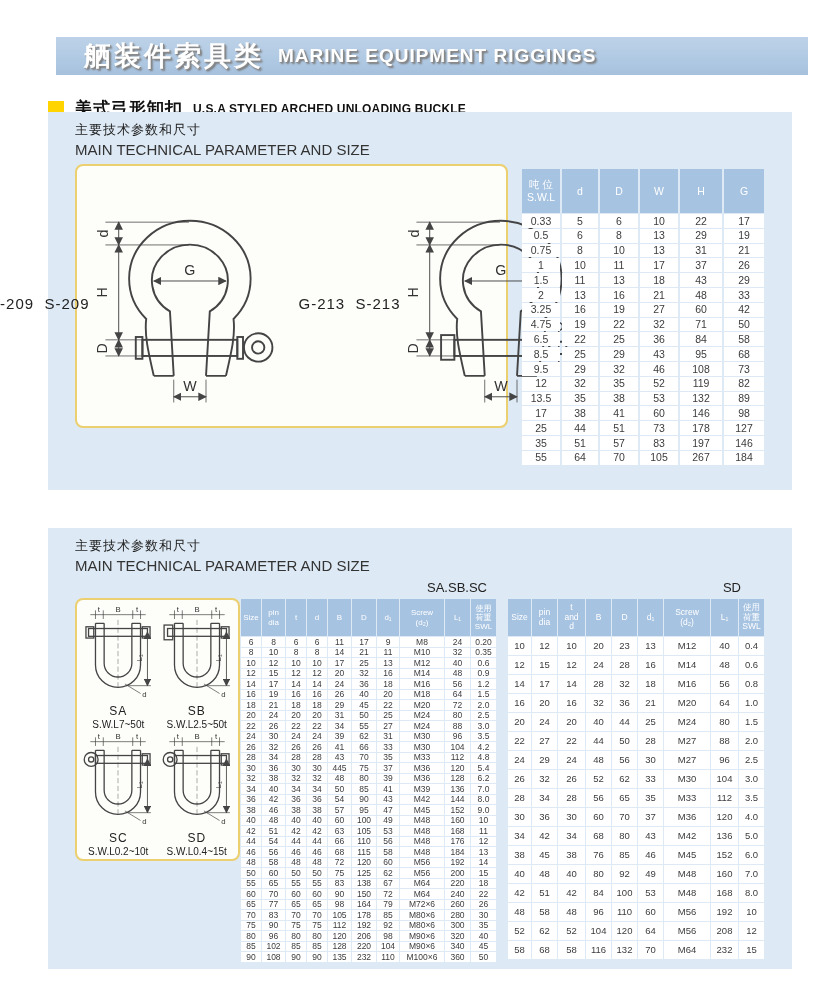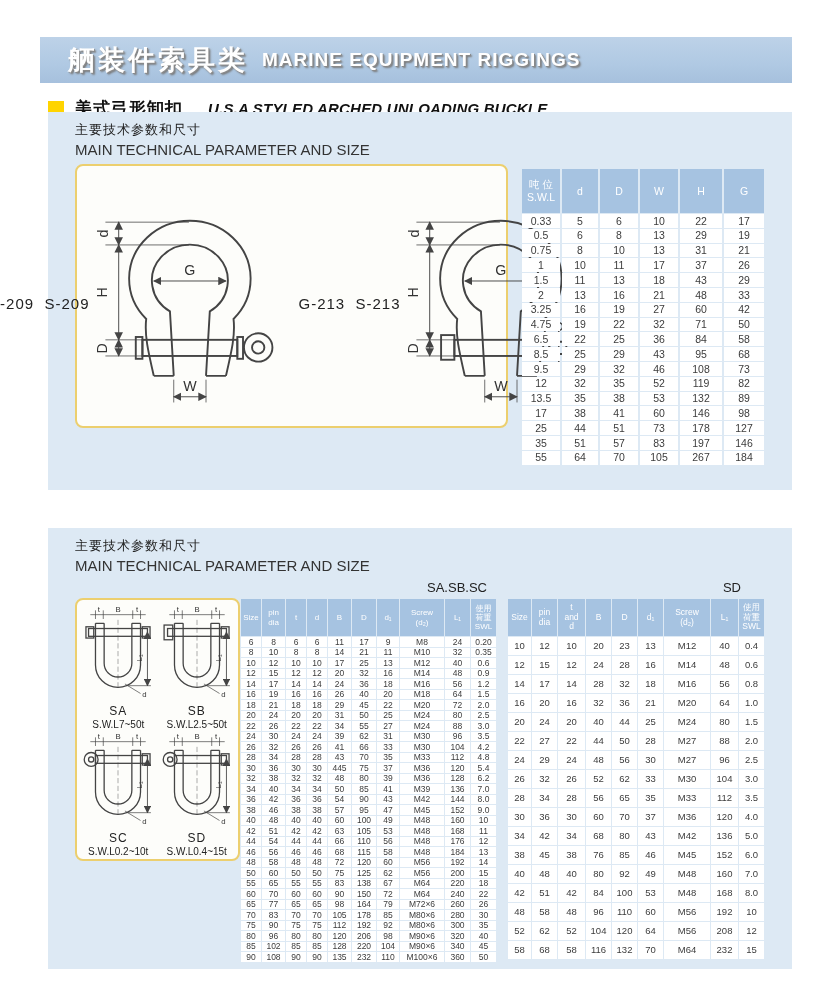--- a/index.html
+++ b/index.html
@@ -1,35 +1,35 @@
 <!DOCTYPE html>
 <html><head>
 <meta charset="utf-8">
 <style>
   * { margin:0; padding:0; box-sizing:border-box; }
   html,body { background:#ffffff; }
   body { font-family:"Liberation Sans","DejaVu Sans",sans-serif; color:#222; }
   .page { position:relative; width:830px; height:1000px; background:#fff; overflow:hidden; }
 
   
-  .banner { position:absolute; left:40px; top:37px; width:752px; height:46px;
+  .banner { position:absolute; left:56px; top:37px; width:752px; height:38px;
     background:linear-gradient(180deg,#bdd2e8 0%,#b0c9e3 60%,#a6c0dd 100%);
     display:flex; align-items:center; padding-left:28px; }
   .banner-zh { font-size:27px; font-weight:bold; color:#fff; letter-spacing:3px;
     text-shadow:1px 1px 0 #8a8a8a,2px 2px 2px #777; white-space:pre; }
   .banner-en { font-size:19px; font-weight:bold; color:#fff; margin-left:14px; letter-spacing:1px;
     text-shadow:1px 1px 0 #8a8a8a,2px 2px 2px #777; }
 
   
   .sec-head { position:absolute; left:48px; display:flex; align-items:center; }
   .sec-head.s1 { top:97px; }
   .sec-head.s2 { top:528px;gap:41px; }
   .bullet { width:16px; height:15px; background:#ffd400; margin-right:11px; flex:0 0 auto; }
   .sec-zh { font-size:17px; font-weight:bold; color:#111; letter-spacing:1px; }
-  .sec-en { font-size:15px; font-weight:bold; color:#111; margin-left:25px; letter-spacing:.2px;font-style:italic; }
+  .sec-en { font-size:12px; font-weight:bold; color:#111; margin-left:10px; letter-spacing:.2px; }
 
   
   .panel { position:absolute; left:48px; width:744px; background:#dde9f4; }
   .panel.p1 { top:112px; height:378px; padding:9px 2px 10px 27px; }
   .panel.p2 { top:528px; height:441px; padding:9px 2px 10px 27px; }
   .param-zh { font-size:13px; color:#222; letter-spacing:1px;font-family:Liberation Mono, monospace; }
   .param-en { font-size:15px; color:#333; margin-top:2px; }
 
   .p-body { display:flex; align-items:flex-start; margin-top:6px; }
 

